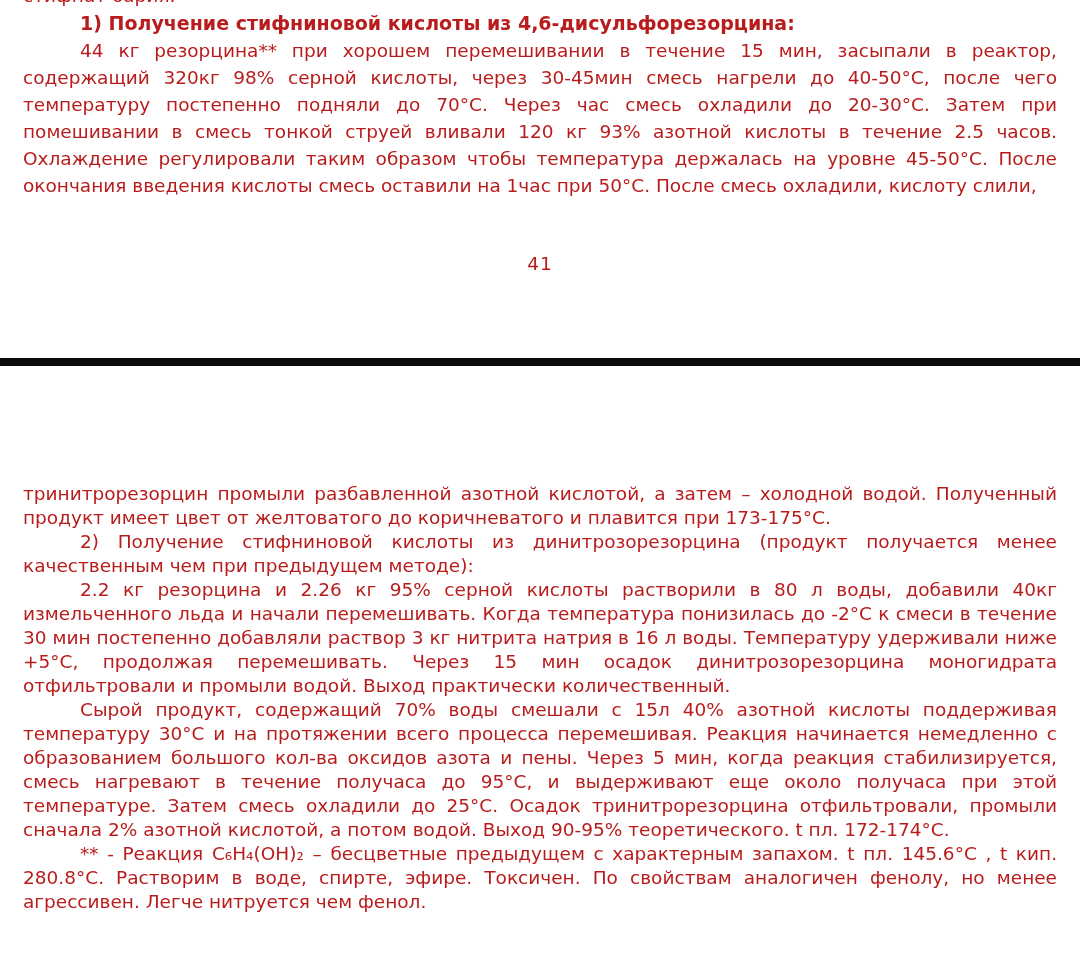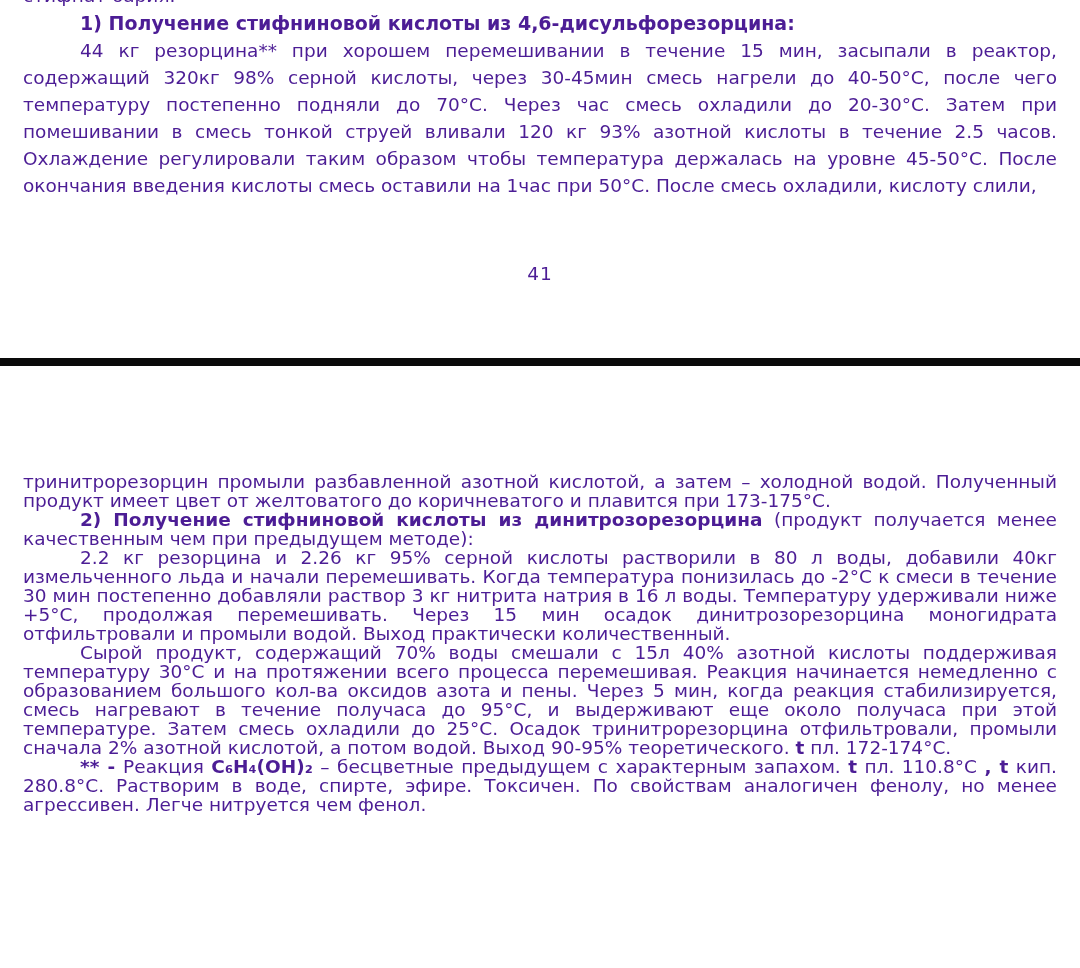--- a/index.html
+++ b/index.html
@@ -7,51 +7,51 @@
     padding: 0;
     background: #ffffff;
   }
   #screen {
     position: relative;
     width: 1080px;
     height: 968px;
     background: #ffffff;
     overflow: hidden;
     font-family: "DejaVu Sans", sans-serif;
-    color: #4c1d95;
+    color: #b91c1c;
     font-size: 18.5px;
   }
   .abs { position: absolute; }
 
   
   .cutoff-line {
     top: -14px;
     left: 23px;
     line-height: 19px;
     white-space: nowrap;
   }
 
   
   .page-section {
     left: 0;
     width: 1034px;
     padding: 0 23px;
     text-align: justify;
   }
   #section-1 { top: 10px; line-height: 27px; }
-  #section-2 { top: 472px; line-height: 19px; }
+  #section-2 { top: 482px; line-height: 24px; }
 
   p { margin: 0; padding: 0; }
   .indent { text-indent: 57px; }
-  .b { font-weight: bold; }
+  .b { font-weight: normal; }
   .heading { font-weight: bold; font-size: 19px; }
 
   
   .page-number {
-    top: 260px;
+    top: 250px;
     left: 0;
     width: 1080px;
     text-align: center;
     line-height: 27px;
     letter-spacing: 1px;
   }
 
   
   .page-divider {
     top: 358px;
@@ -84,17 +84,17 @@
       <span class="b">2) Получение стифниновой кислоты из динитрозорезорцина</span><span> (продукт получается менее качественным чем при предыдущем методе):</span>
     </p>
 
     <p class="indent">2.2 кг резорцина и 2.26 кг 95% серной кислоты растворили в 80 л воды, добавили 40кг измельченного льда и начали перемешивать. Когда температура понизилась до -2°С к смеси в течение 30 мин постепенно добавляли раствор 3 кг нитрита натрия в 16 л воды. Температуру удерживали ниже +5°С, продолжая перемешивать. Через 15 мин осадок динитрозорезорцина моногидрата отфильтровали и промыли водой. Выход практически количественный.</p>
 
     <p class="indent">
       <span>Сырой продукт, содержащий 70% воды смешали с 15л 40% азотной кислоты поддерживая температуру 30°С и на протяжении всего процесса перемешивая. Реакция начинается немедленно с образованием большого кол-ва оксидов азота и пены. Через 5 мин, когда реакция стабилизируется, смесь нагревают в течение получаса до 95°С, и выдерживают еще около получаса при этой температуре. Затем смесь охладили до 25°С. Осадок тринитрорезорцина отфильтровали, промыли сначала 2% азотной кислотой, а потом водой. Выход 90-95% теоретического. </span><span class="b">t</span><span> пл. 172-174°С.</span>
     </p>
 
     <p class="indent">
-      <span class="b">** - </span><span>Реакция </span><span class="b">C₆H₄(OH)₂</span><span> – бесцветные предыдущем с характерным запахом. </span><span class="b">t</span><span> пл. 110.8°С </span><span class="b">, t</span><span> кип. 280.8°С. Растворим в воде, спирте, эфире. Токсичен. По свойствам аналогичен фенолу, но менее агрессивен. Легче нитруется чем фенол.</span>
+      <span class="b">** - </span><span>Реакция </span><span class="b">C₆H₄(OH)₂</span><span> – бесцветные предыдущем с характерным запахом. </span><span class="b">t</span><span> пл. 145.6°С </span><span class="b">, t</span><span> кип. 280.8°С. Растворим в воде, спирте, эфире. Токсичен. По свойствам аналогичен фенолу, но менее агрессивен. Легче нитруется чем фенол.</span>
     </p>
   </div>
 
 </div>
 
 </body></html>

